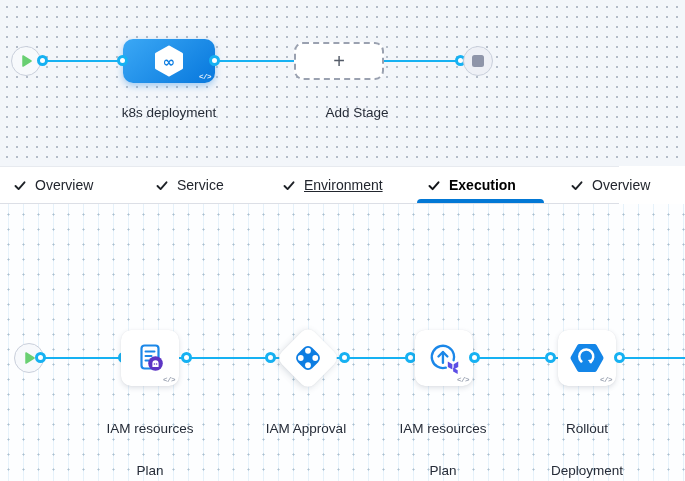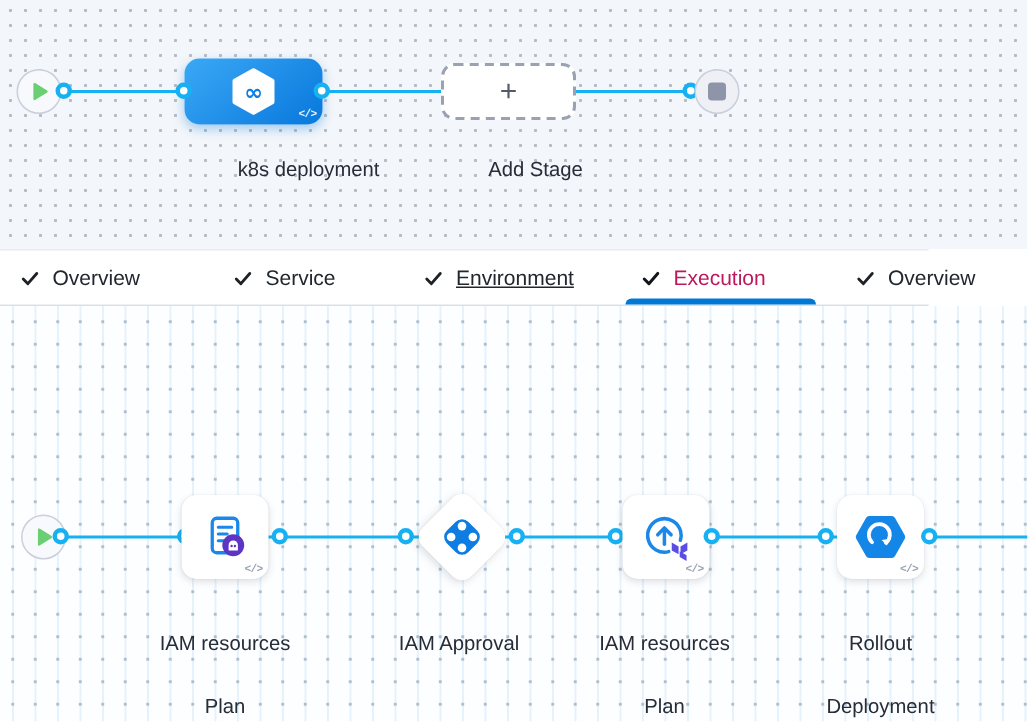--- a/index.html
+++ b/index.html
@@ -27,21 +27,21 @@
   
   .tabbar{
     position:absolute;left:0;top:166px;width:619px;height:38px;
     background:#fff;border-top:1px solid #e7eaef;border-bottom:1px solid #dcdfe6;
     box-sizing:border-box;
   }
   .tab{
     position:absolute;top:0;height:100%;display:flex;align-items:center;gap:8px;
     font-size:14px;color:#22262e;font-weight:500;cursor:pointer;white-space:nowrap;
   }
-  .tab.active{font-weight:400;color:#be185d;}
+  .tab.active{font-weight:700;color:#000000;}
   .tab-underline{
     position:absolute;bottom:0;height:4px;background:#0278d5;
     border-radius:4px 4px 0 0;
   }
   
   .edge{position:absolute;height:2px;background:#16b1f2;}
   .ring{
     position:absolute;width:11px;height:11px;border-radius:50%;
     background:#fff;border:3px solid #16b1f2;box-sizing:border-box;
   }
@@ -116,21 +116,21 @@
   <div class="add-stage">
     <span>+</span>
   </div>
 
   <div class="ring" style="left:455px;top:55px;"></div>
 
   <div class="circle-node" style="left:463px;top:46px;background:#eef0f6;">
     <div class="stop-square"></div>
   </div>
 
-  <div class="node-label" style="left:113px;top:103px;width:140px;text-align:right;">k8s deployment</div>
+  <div class="node-label" style="left:99px;top:103px;width:140px;">k8s deployment</div>
   <div class="node-label" style="left:307px;top:103px;width:100px;">Add Stage</div>
 </div>
 
 <div class="tabbar">
   <div class="tab" style="left:13px;">
     <svg width="14" height="13" viewBox="0 0 13 13">
       <path d="M2 7 l3.1 3.1 L11 3.3" stroke="#1e2227" stroke-width="1.9" fill="none" stroke-linecap="round" stroke-linejoin="round"></path>
     </svg>
     <span>Overview</span>
   </div>

